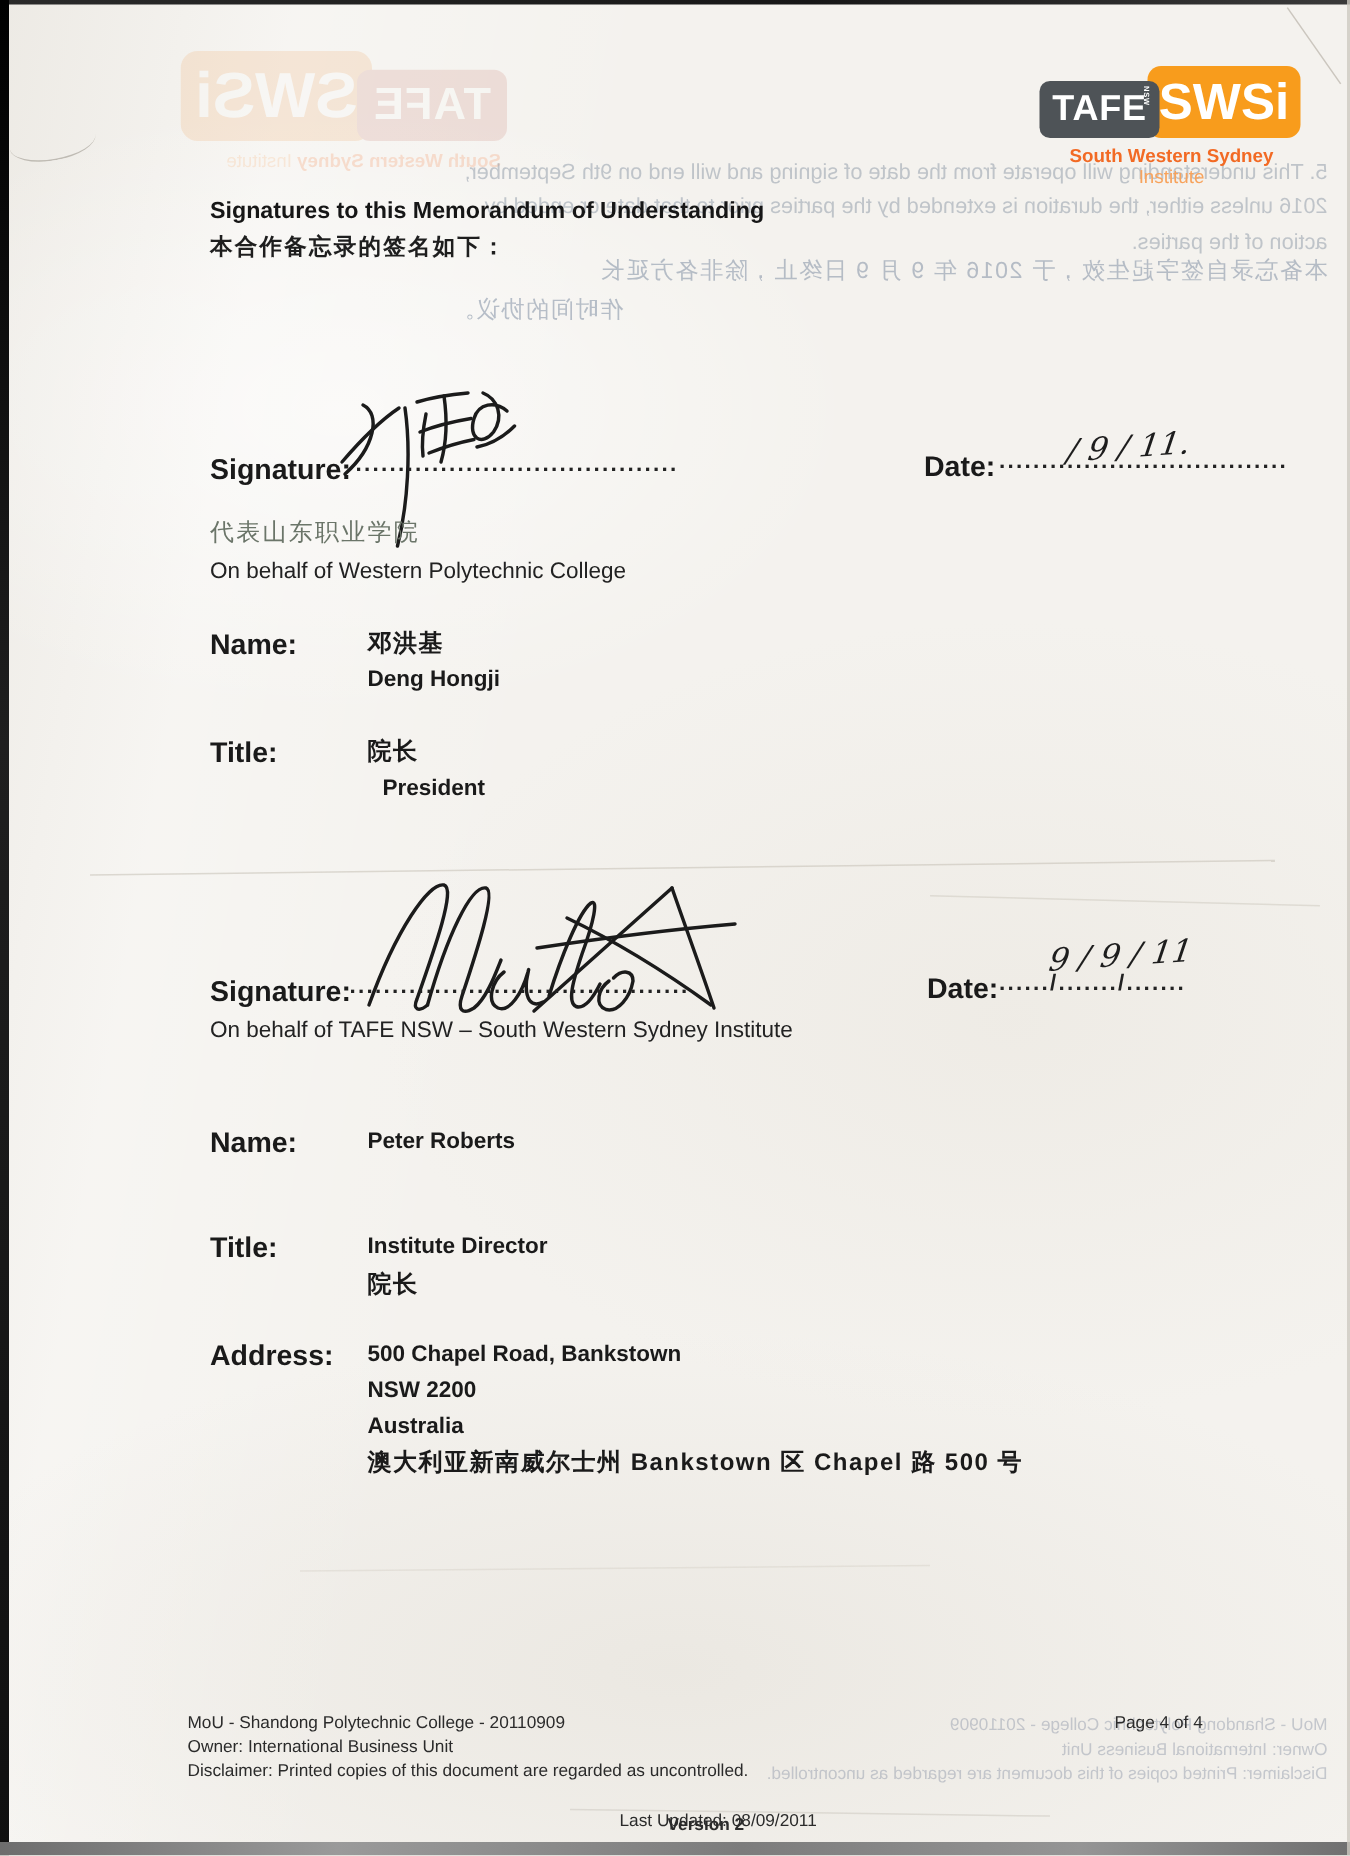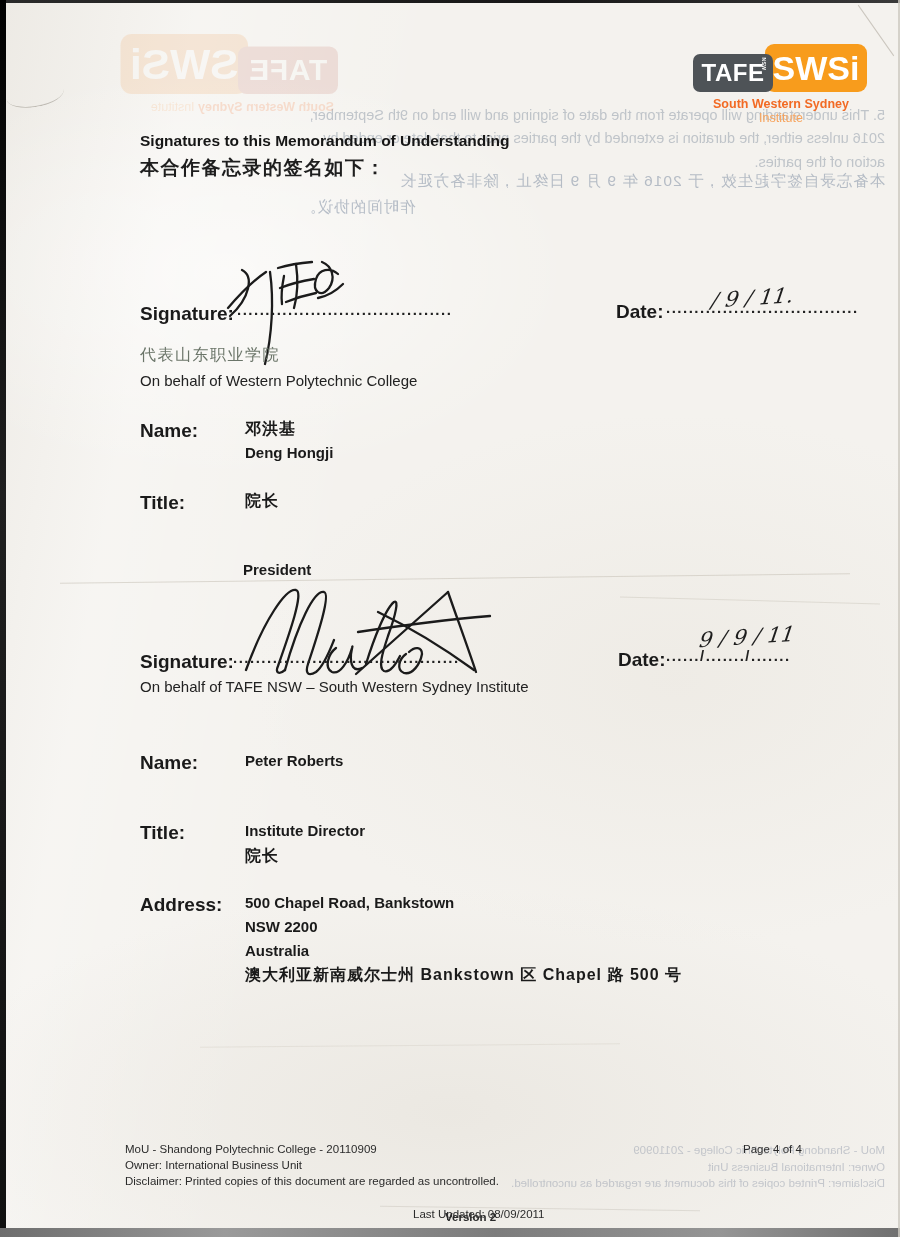--- a/index.html
+++ b/index.html
@@ -32,21 +32,21 @@
   .tag-main{color:#f26a24;}
   .tag-sub{color:#f7a35c;font-weight:400;}
   
   .mirror{transform:scaleX(-1);}
   .bleed-text{color:rgba(148,158,172,.55);font-size:14.5px;line-height:1.62;}
   .bleed-zh{color:rgba(138,152,170,.6);font-size:15.5px;line-height:1.7;letter-spacing:1px;}
   .bleed-footer{color:rgba(150,158,173,.5);font-size:11.5px;line-height:1.45;}
   .bleed-logo{opacity:.18;filter:blur(.4px);}
   
   .h-en{font-weight:700;font-size:15.5px;color:#161616;}
-  .h-zh{font-weight:700;font-size:19px;color:#1e1e1e;letter-spacing:1.5px;font-family:Liberation Mono, monospace;}
+  .h-zh{font-weight:700;font-size:15px;color:#1e1e1e;letter-spacing:1.5px;font-family:Liberation Mono, monospace;}
   .lbl{font-weight:700;font-size:19px;color:#1a1a1a;}
   .val{font-weight:700;font-size:15px;color:#1a1a1a;}
   .val-zh{font-weight:700;font-size:16px;color:#1a1a1a;letter-spacing:1px;}
   .plain{font-weight:400;font-size:15px;color:#222;}
   .gray-zh{font-weight:400;font-size:16px;color:#6b7569;letter-spacing:1.5px;}
   .gray-zh2{font-weight:400;font-size:16px;color:#5d675f;letter-spacing:1px;}
   .dots{font-weight:700;font-size:15px;color:#222;letter-spacing:1.5px;white-space:nowrap;overflow:hidden;display:inline-block;}
   .handwrite{font-family:"DejaVu Serif",serif;font-style:italic;font-size:21px;color:#1d1d1d;transform:skewX(-12deg) rotate(-4deg);white-space:nowrap;}
   .footer-txt{font-size:11.5px;color:#2b2b2b;}
   svg.sig{overflow:visible;}
@@ -119,21 +119,21 @@
 
   <div class="abs gray-zh" style="left:140px;top:345px;">代表山东职业学院</div>
   <div class="abs plain" style="left:140px;top:372px;">On behalf of Western Polytechnic College</div>
 
   <div class="abs lbl" style="left:140px;top:420px;">Name:</div>
   <div class="abs val-zh" style="left:245px;top:419px;">邓洪基</div>
   <div class="abs val" style="left:245px;top:444px;">Deng Hongji</div>
 
   <div class="abs lbl" style="left:140px;top:492px;">Title:</div>
   <div class="abs val-zh" style="left:245px;top:491px;">院长</div>
-  <div class="abs val" style="left:243px;top:517px;margin-top:44px;">President</div>
+  <div class="abs val" style="left:255px;top:517px;">President</div>
 
   <svg class="abs sig" style="left:238px;top:582px;" width="255" height="95" viewBox="0 0 255 95">
     <path d="M8,88 C26,38 48,6 58,8 C66,10 52,50 40,84 C37,91 41,93 47,88"></path>
     <path d="M47,88 C60,42 76,8 86,10 C93,12 80,52 70,82 C67,91 70,95 78,90 C86,84 92,68 96,58"></path>
     <path d="M98,66 C90,72 86,86 94,90 C102,93 110,80 114,66 C115,62 114,66 113,72 C112,84 116,90 124,86"></path>
     <path d="M128,82 C136,56 148,26 156,20 C161,17 158,32 150,54 C144,72 140,86 146,89 C152,91 158,82 162,74"></path>
     <path d="M168,72 C161,77 158,88 166,91 C174,93 182,83 184,72 C184,65 177,64 171,70"></path>
     <path d="M118,92 L210,10"></path>
     <path d="M210,10 C219,36 230,66 238,90"></path>
     <path d="M120,50 C160,44 205,38 252,34"></path>

